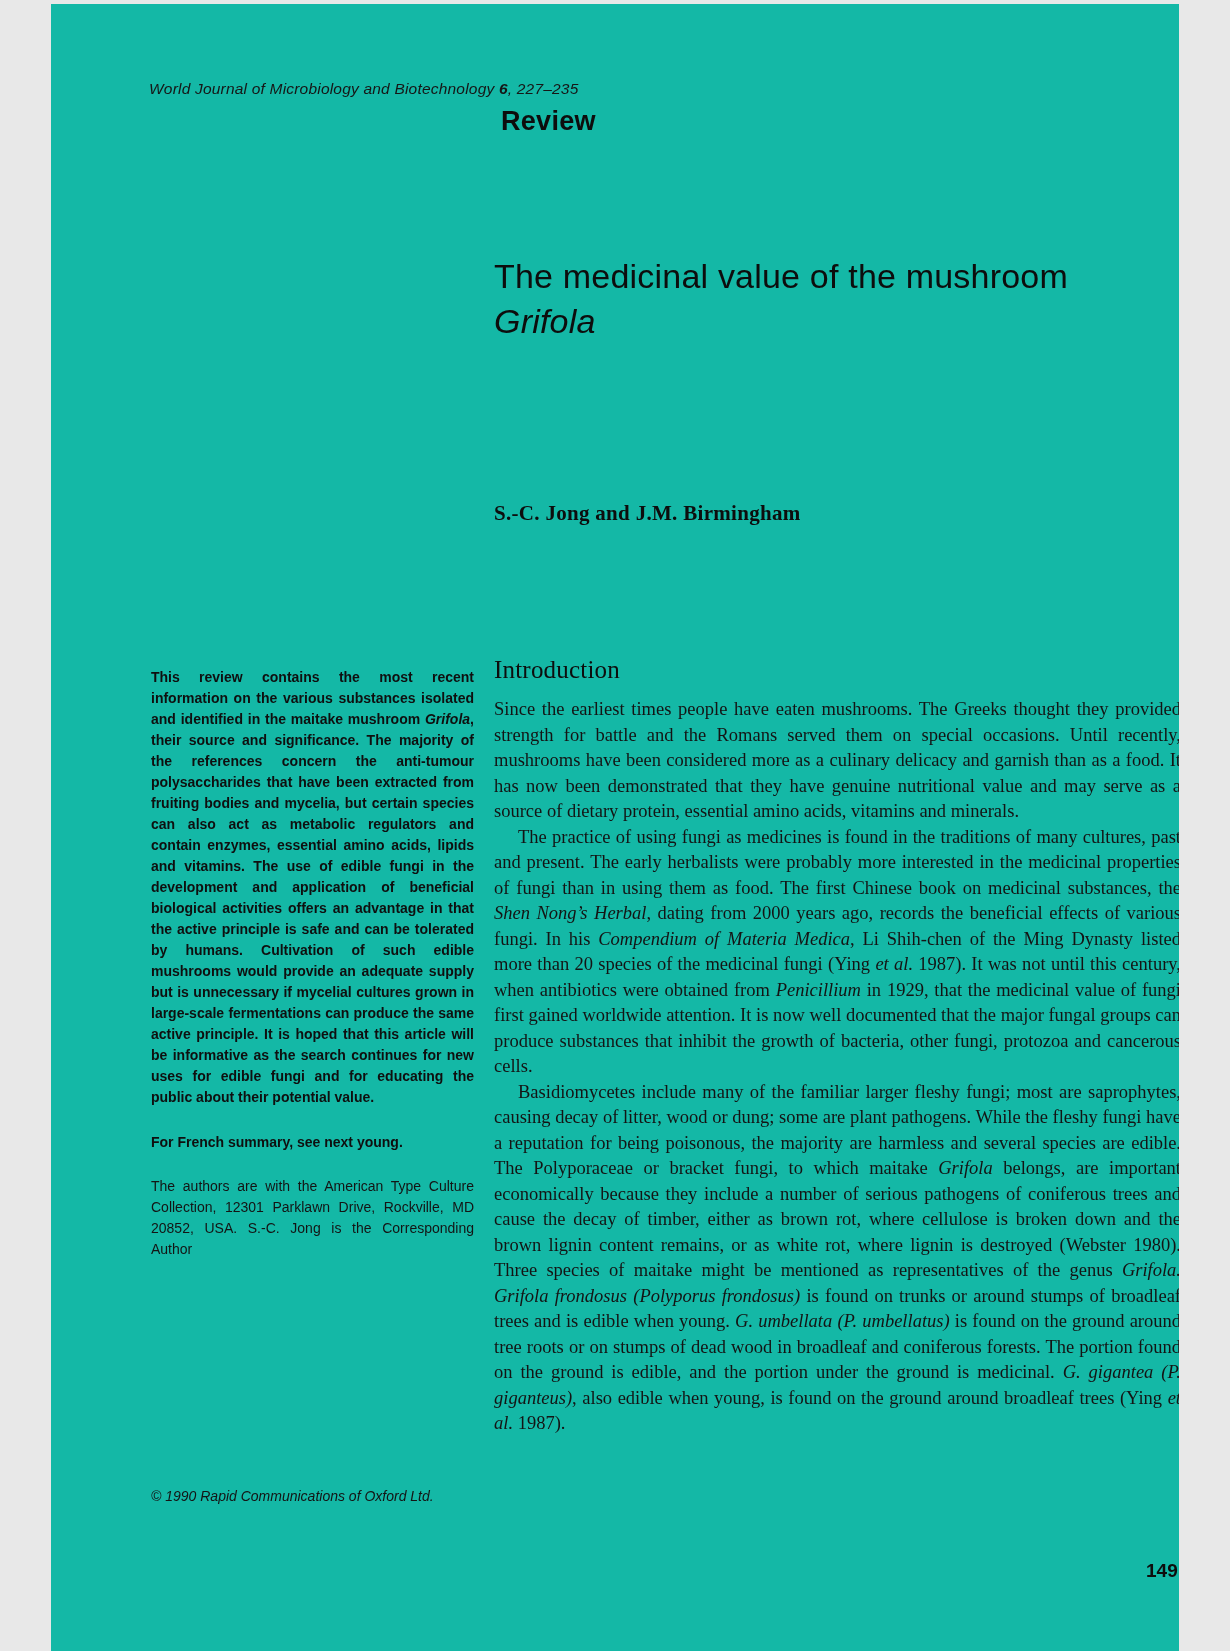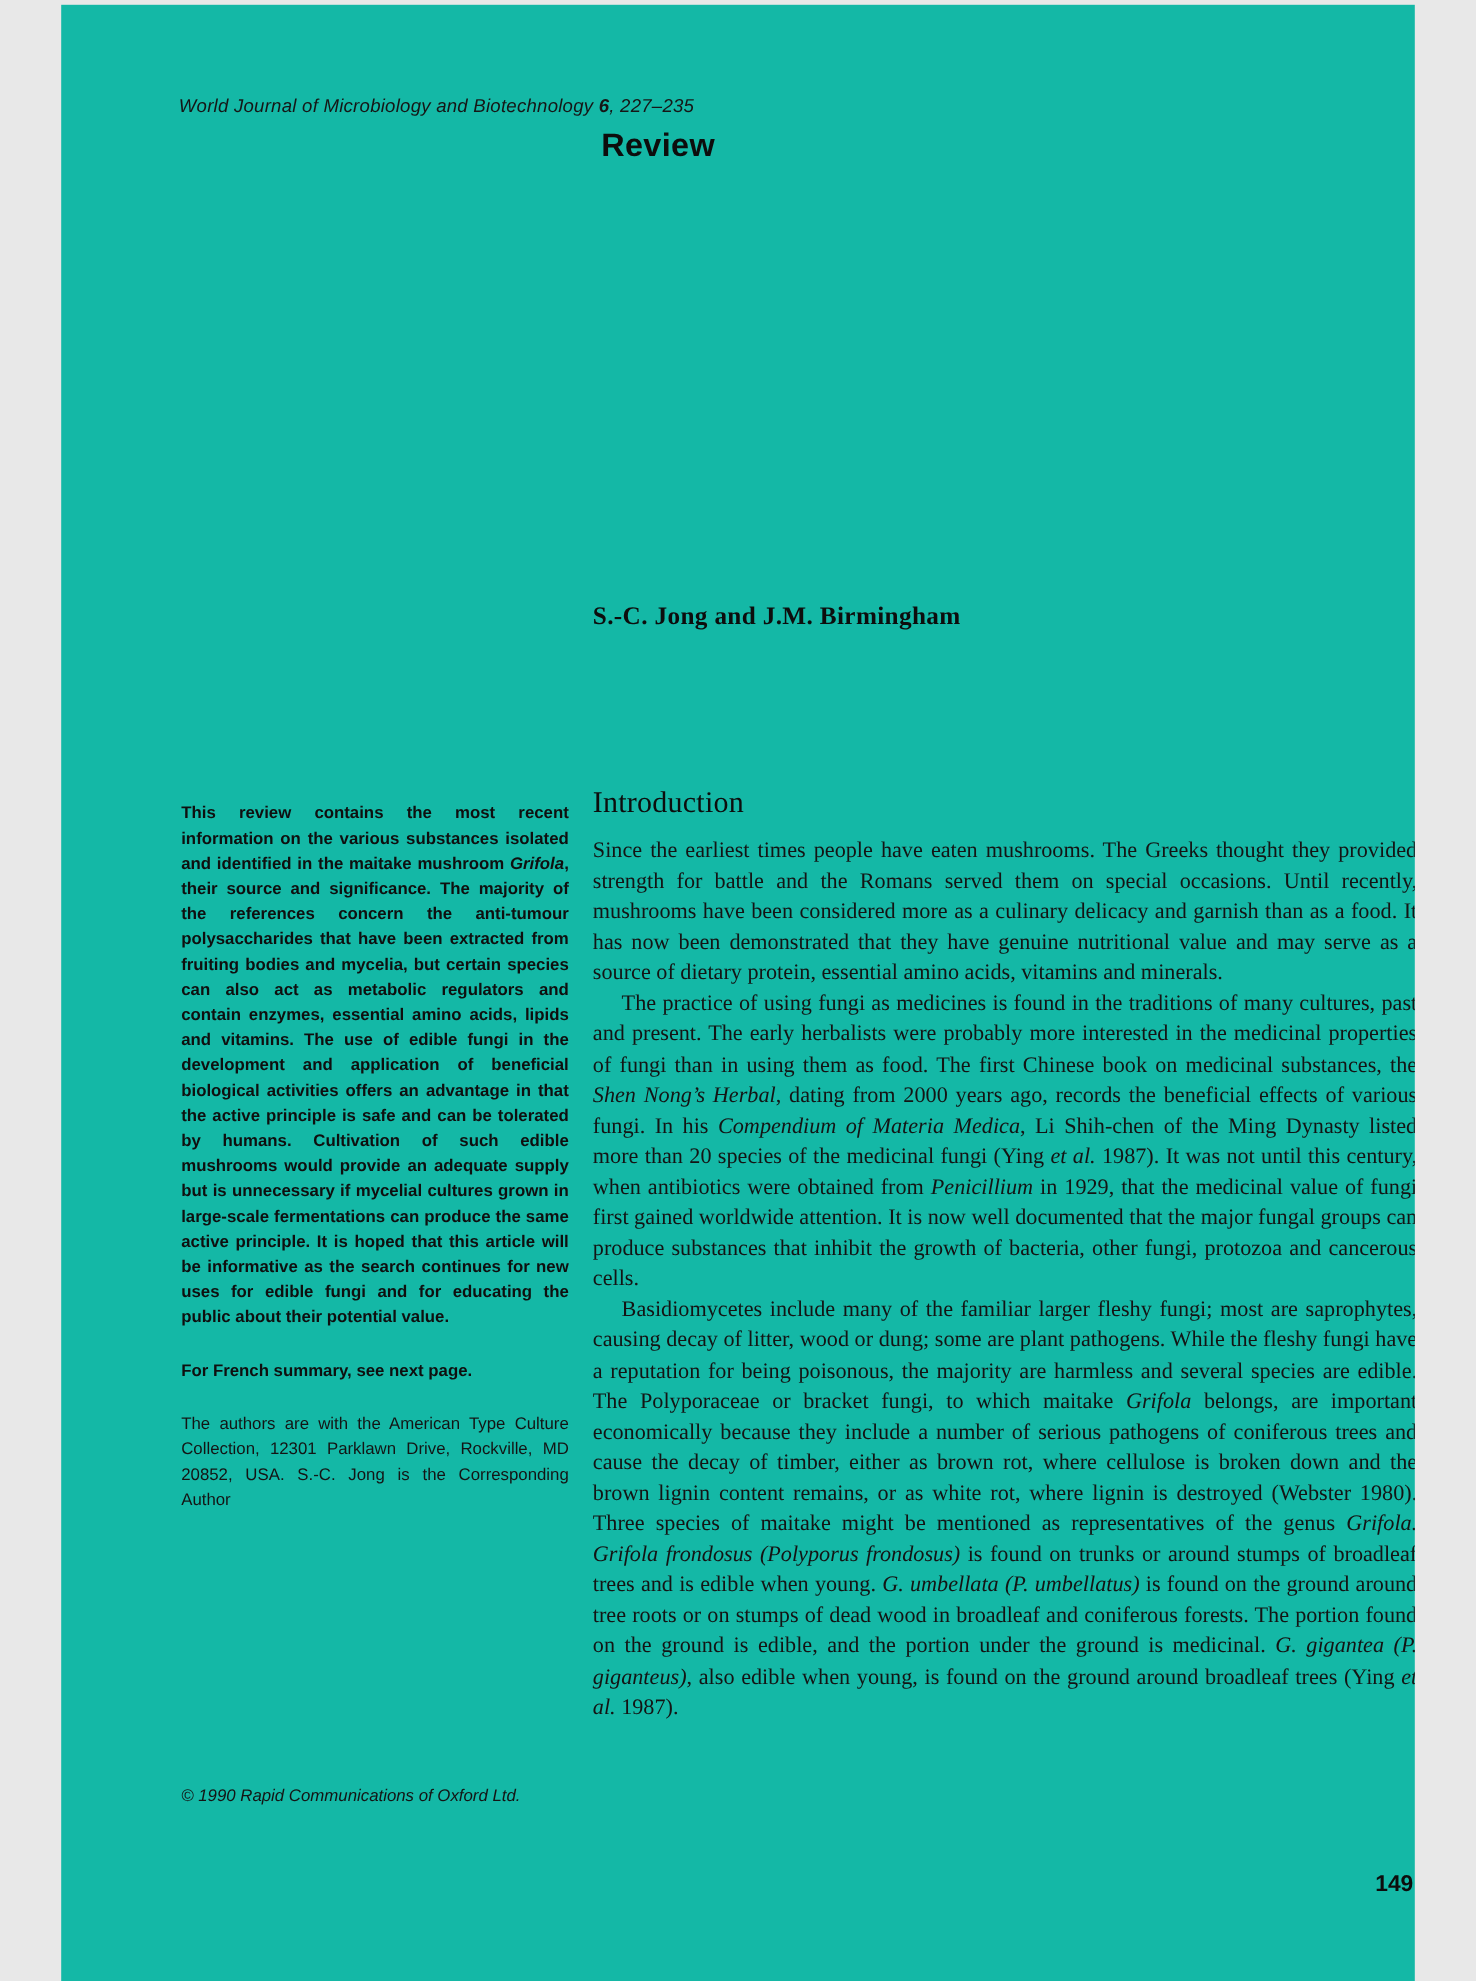--- a/index.html
+++ b/index.html
@@ -124,26 +124,27 @@
 </style>
 </head>
 <body>
 
 <div class="page">
 
   <div class="journal-line"><span class="seg-italic">World Journal of Microbiology and Biotechnology </span><span class="seg-bold">6</span><span>, 227–235</span></div>
 
   <div class="review-label">Review</div>
 
+  <h1 class="title"><span class="line1">The medicinal value of the mushroom</span><br><span class="line2">Grifola</span></h1>
 
   <div class="authors">S.-C. Jong and J.M. Birmingham</div>
 
   <aside class="sidebar">
     <p class="abstract"><span>This review contains the most recent information on the various substances isolated and identified in the maitake mushroom </span><span class="seg-italic">Grifola</span><span>, their source and significance. The majority of the references concern the anti-tumour polysaccharides that have been extracted from fruiting bodies and mycelia, but certain species can also act as metabolic regulators and contain enzymes, essential amino acids, lipids and vitamins. The use of edible fungi in the development and application of beneficial biological activities offers an advantage in that the active principle is safe and can be tolerated by humans. Cultivation of such edible mushrooms would provide an adequate supply but is unnecessary if mycelial cultures grown in large-scale fermentations can produce the same active principle. It is hoped that this article will be informative as the search continues for new uses for edible fungi and for educating the public about their potential value.</span></p>
-    <p class="french-note">For French summary, see next page.</p>
+    <p class="french-note">For French summary, see next young.</p>
     <p class="affiliation">The authors are with the American Type Culture Collection, 12301 Parklawn Drive, Rockville, MD 20852, USA. S.-C. Jong is the Corresponding Author</p>
   </aside>
 
   <main class="main-col">
     <h2 class="section-heading">Introduction</h2>
     <p class="body-para"><span>Since the earliest times people have eaten mushrooms. The Greeks thought they provided strength for battle and the Romans served them on special occasions. Until recently, mushrooms have been considered more as a culinary delicacy and garnish than as a food. It has now been demonstrated that they have genuine nutritional value and may serve as a source of dietary protein, essential amino acids, vitamins and minerals.</span></p>
     <p class="body-para indent"><span>The practice of using fungi as medicines is found in the traditions of many cultures, past and present. The early herbalists were probably more interested in the medicinal properties of fungi than in using them as food. The first Chinese book on medicinal substances, the </span><span class="seg-italic">Shen Nong’s Herbal</span><span>, dating from 2000 years ago, records the beneficial effects of various fungi. In his </span><span class="seg-italic">Compendium of Materia Medica</span><span>, Li Shih-chen of the Ming Dynasty listed more than 20 species of the medicinal fungi (Ying </span><span class="seg-italic">et al.</span><span> 1987). It was not until this century, when antibiotics were obtained from </span><span class="seg-italic">Penicillium</span><span> in 1929, that the medicinal value of fungi first gained worldwide attention. It is now well documented that the major fungal groups can produce substances that inhibit the growth of bacteria, other fungi, protozoa and cancerous cells.</span></p>
     <p class="body-para indent"><span>Basidiomycetes include many of the familiar larger fleshy fungi; most are saprophytes, causing decay of litter, wood or dung; some are plant pathogens. While the fleshy fungi have a reputation for being poisonous, the majority are harmless and several species are edible. The Polyporaceae or bracket fungi, to which maitake </span><span class="seg-italic">Grifola</span><span> belongs, are important economically because they include a number of serious pathogens of coniferous trees and cause the decay of timber, either as brown rot, where cellulose is broken down and the brown lignin content remains, or as white rot, where lignin is destroyed (Webster 1980). Three species of maitake might be mentioned as representatives of the genus </span><span class="seg-italic">Grifola. Grifola frondosus (Polyporus frondosus)</span><span> is found on trunks or around stumps of broadleaf trees and is edible when young. </span><span class="seg-italic">G. umbellata (P. umbellatus)</span><span> is found on the ground around tree roots or on stumps of dead wood in broadleaf and coniferous forests. The portion found on the ground is edible, and the portion under the ground is medicinal. </span><span class="seg-italic">G. gigantea (P. giganteus)</span><span>, also edible when young, is found on the ground around broadleaf trees (Ying </span><span class="seg-italic">et al.</span><span> 1987).</span></p>
   </main>
 

